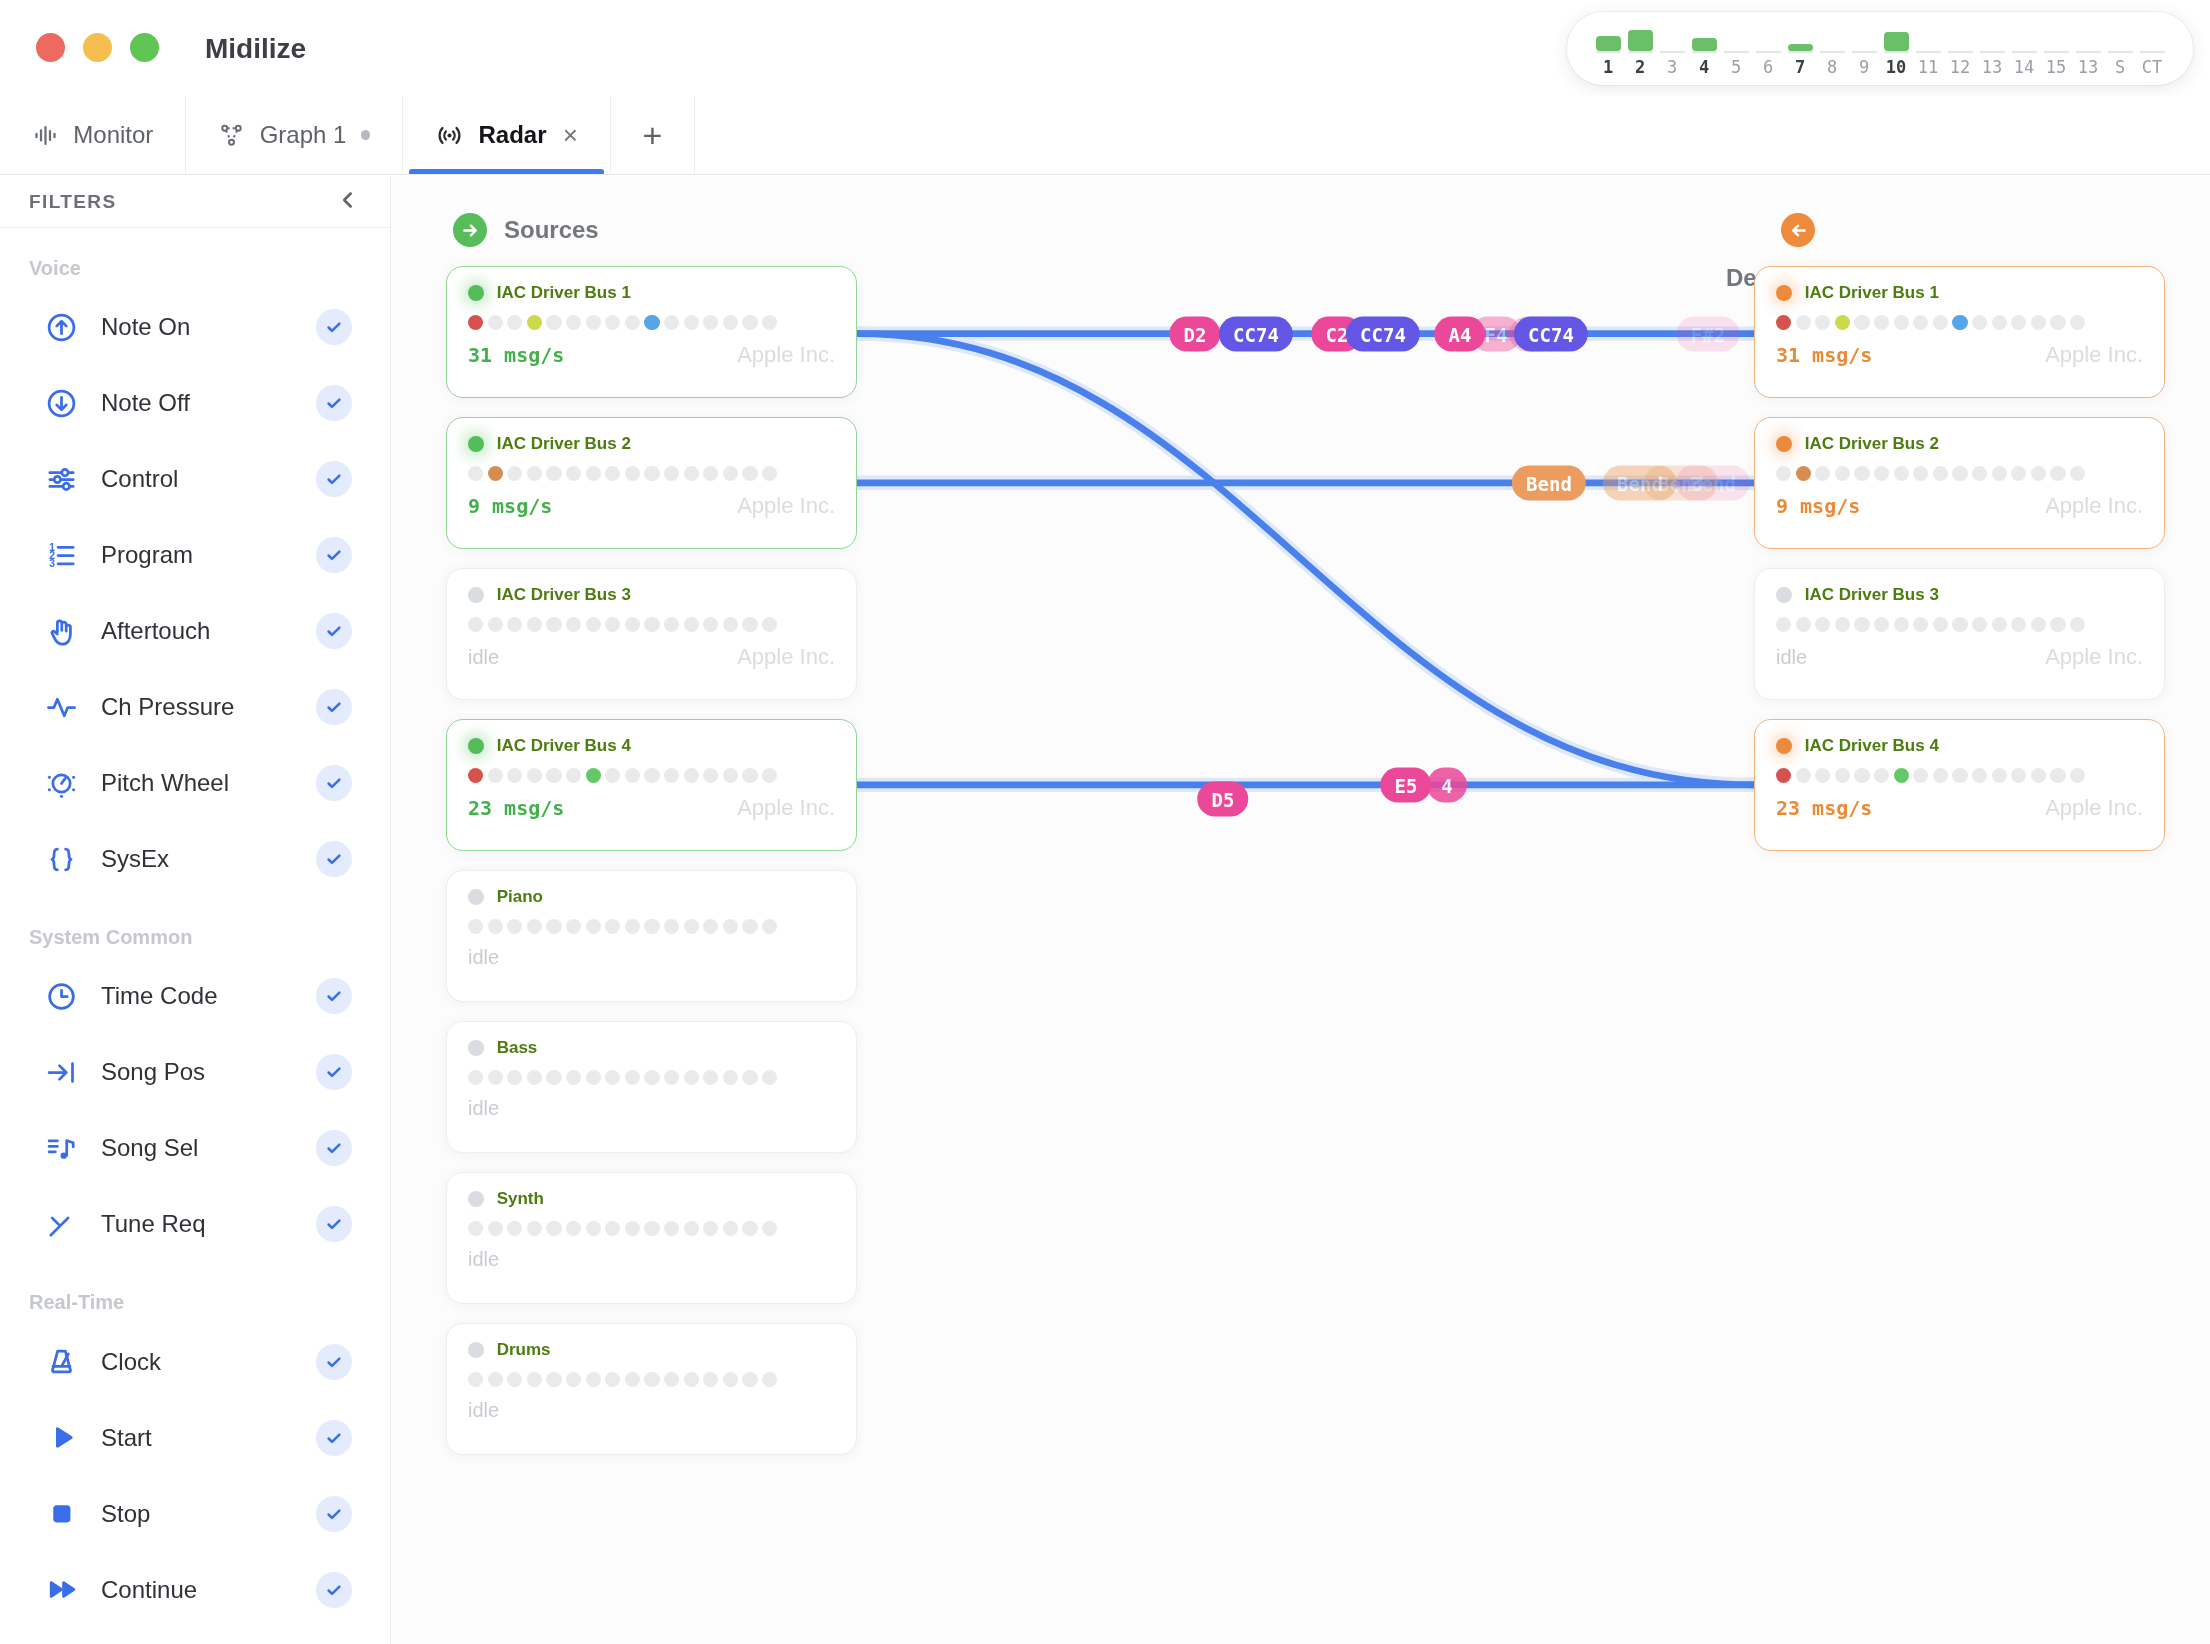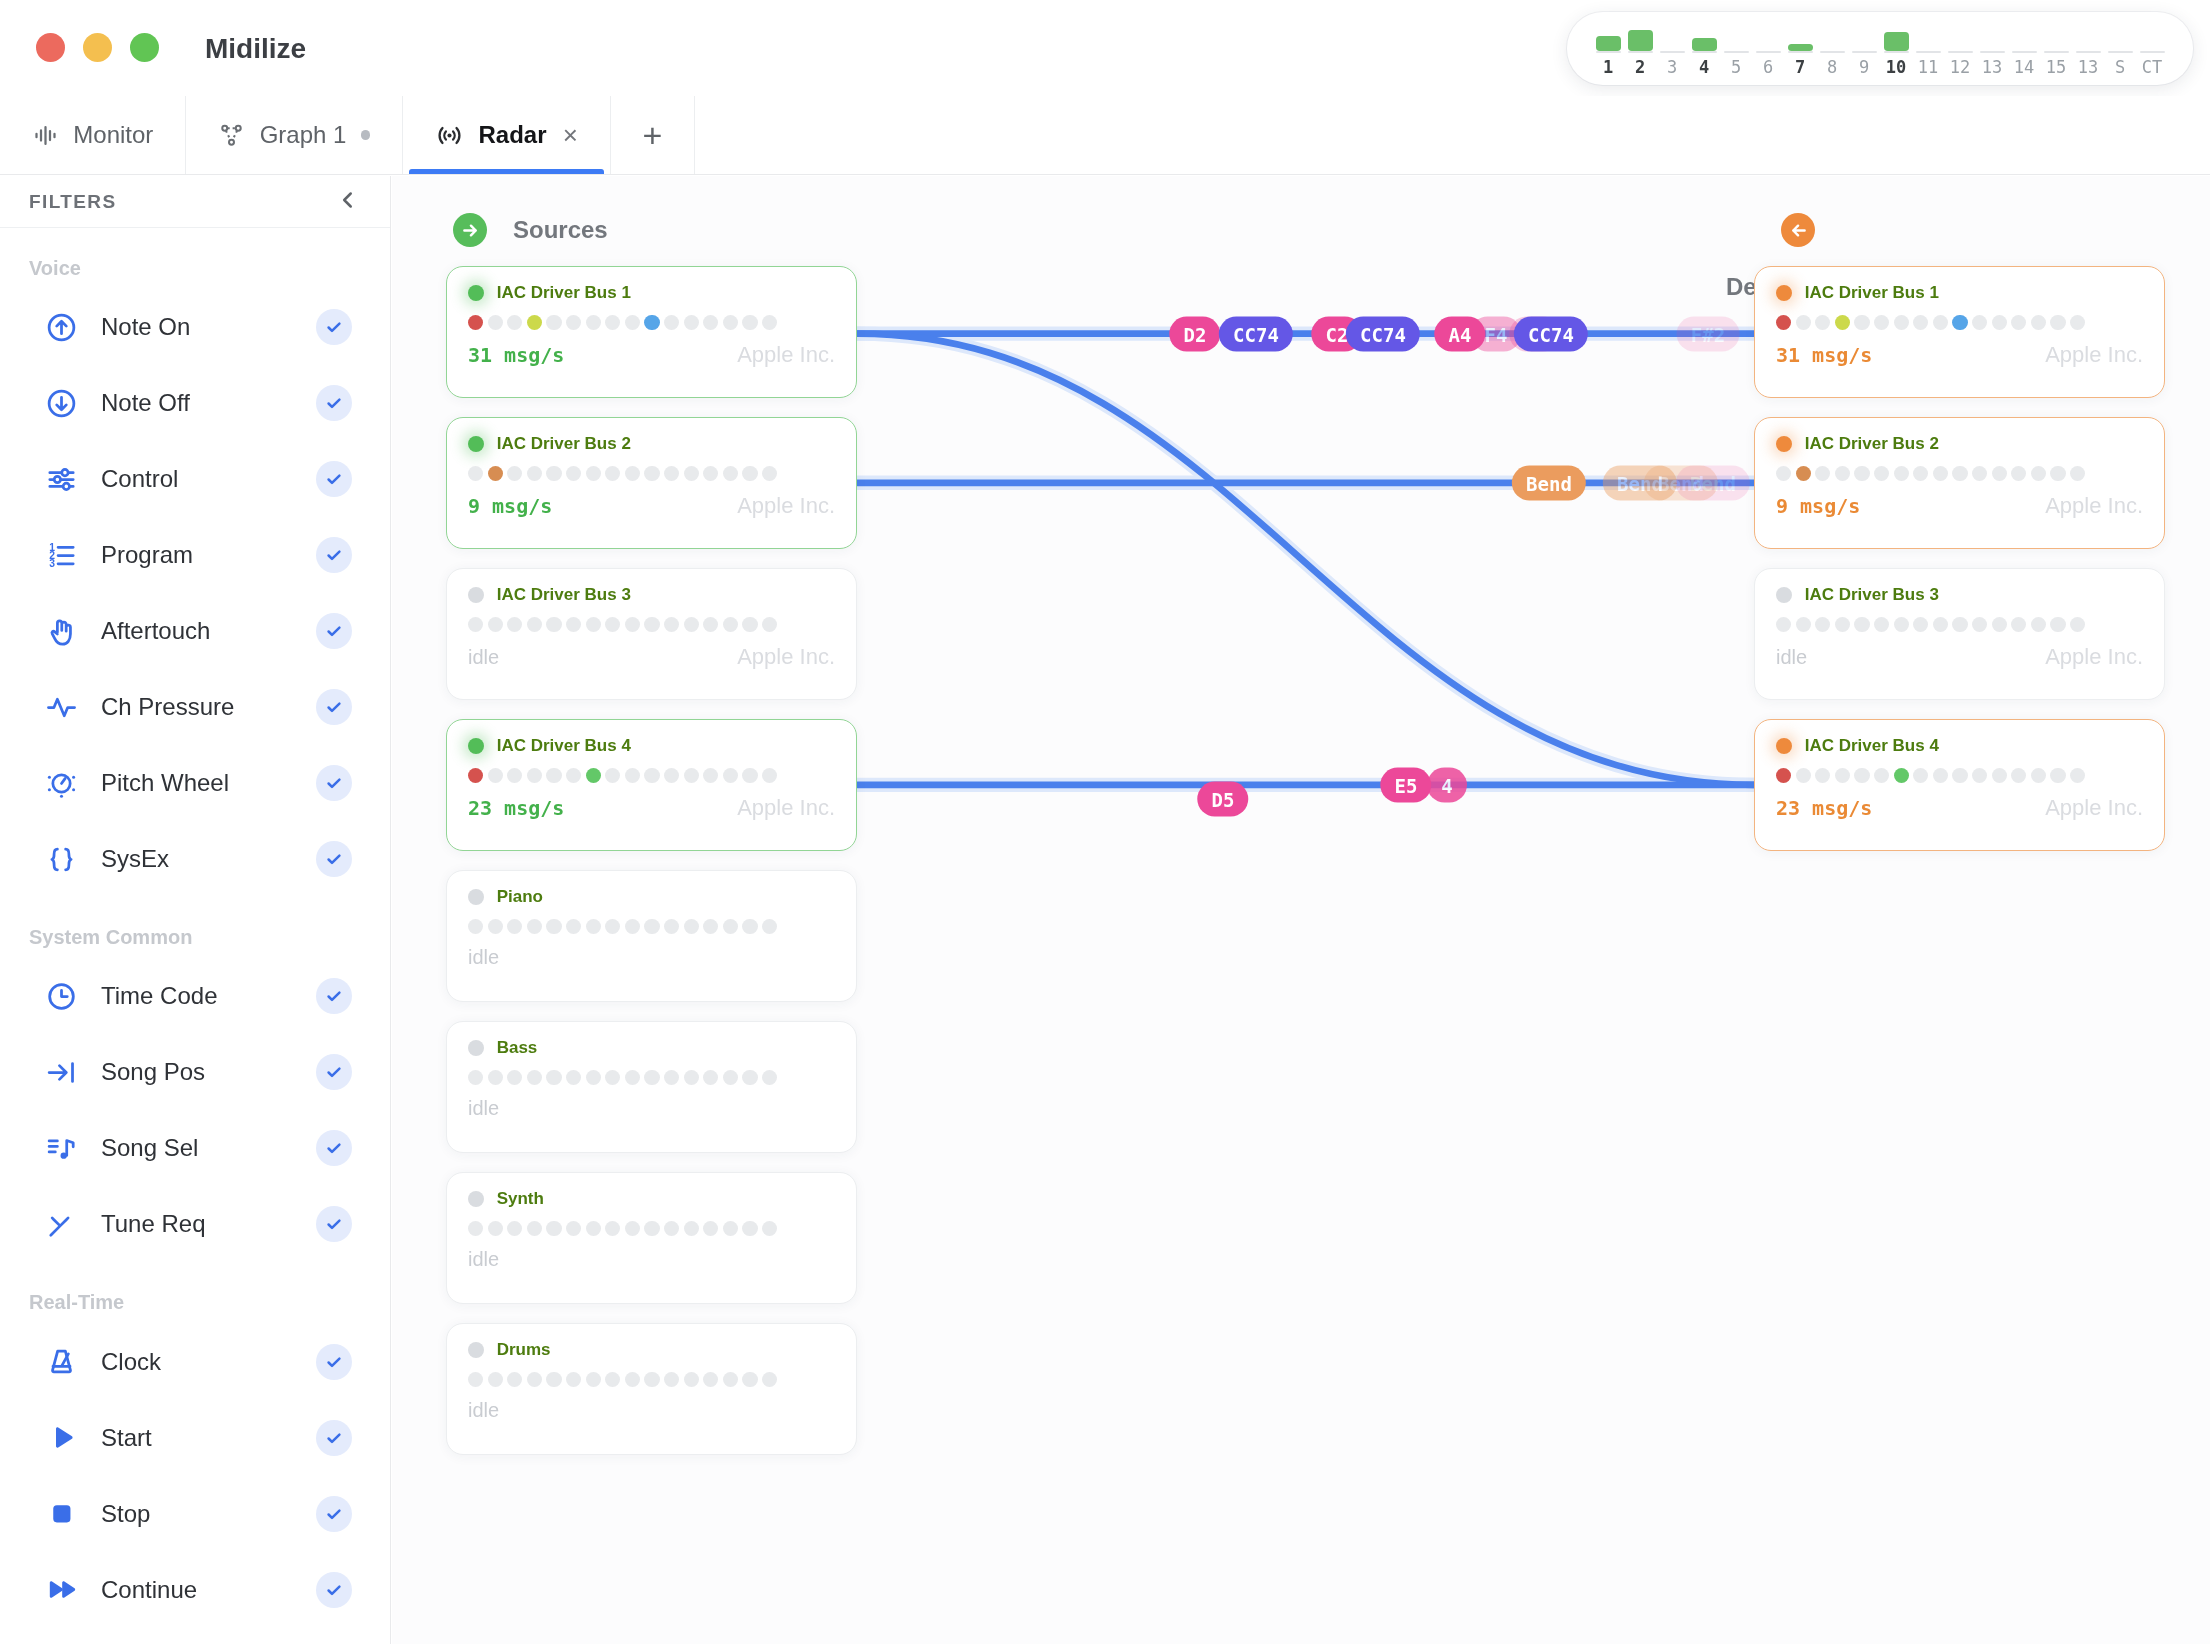--- a/index.html
+++ b/index.html
@@ -48,21 +48,21 @@
   .side-item{height:76px;display:flex;align-items:center;padding:0 38px 0 42px;}
   .side-icon{width:38px;display:flex;justify-content:center;align-items:center;}
   .side-icon svg{width:33px;height:33px;}
   .side-label{margin-left:21px;font-size:24px;color:#2f3237;flex:1;}
   .side-check{width:36px;height:36px;border-radius:50%;background:#e4ebfc;
               display:flex;align-items:center;justify-content:center;}
 
   
   .main{position:absolute;left:392px;top:176px;right:0;bottom:0;background:#fcfcfd;}
   .wires{position:absolute;left:0;top:0;}
-  .col-header{position:absolute;display:flex;align-items:center;gap:26px;
+  .col-header{position:absolute;display:flex;align-items:center;gap:17px;
               font-size:24px;font-weight:bold;color:#73777d;}
   .hdr-icon{width:34px;height:34px;border-radius:50%;display:flex;align-items:center;justify-content:center;}
   .hdr-icon.green{background:#57bd5b;} .hdr-icon.orange{background:#ee8a3c;}
   .sources-header{left:61px;top:37px;}
   .destinations-header{left:1334px;top:37px;flex-direction:column;}
 
   .cards-col{position:absolute;top:90px;width:411px;display:flex;flex-direction:column;gap:19px;}
   .sources-col{left:54px;}
   .destinations-col{left:1362px;}
   .card{height:132px;background:#fff;border-radius:17px;border:1.9px solid #eceef0;

